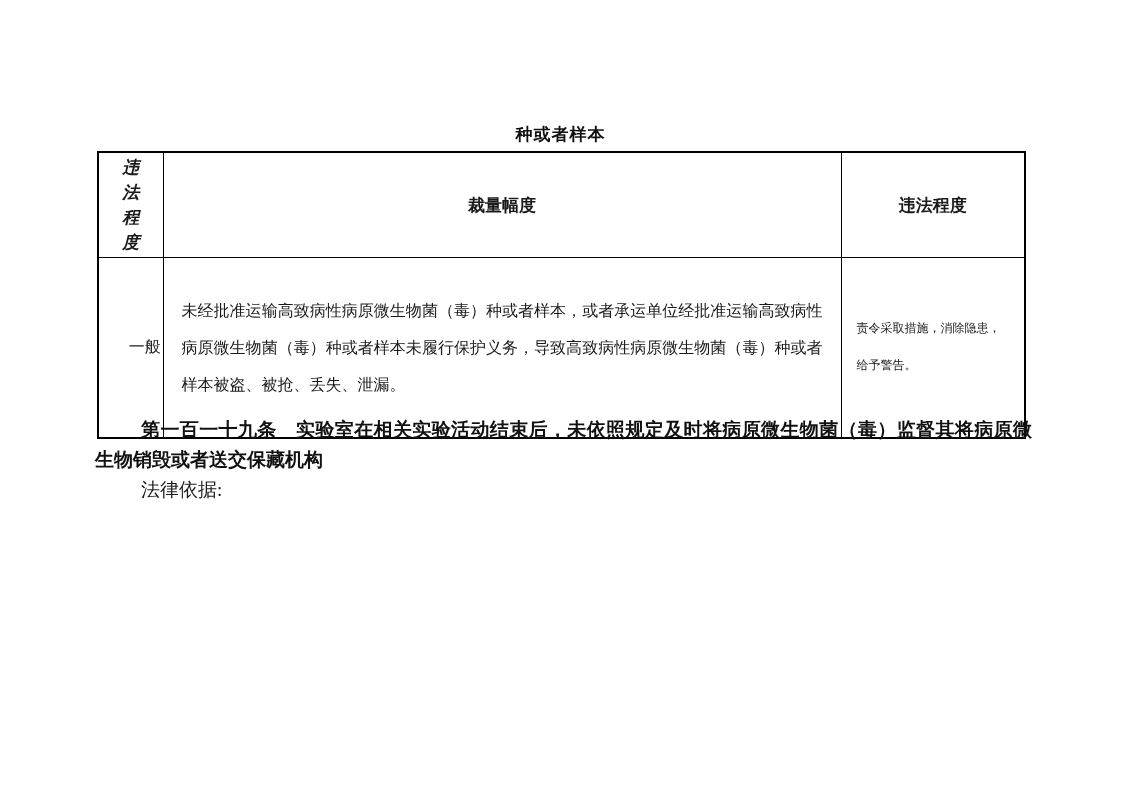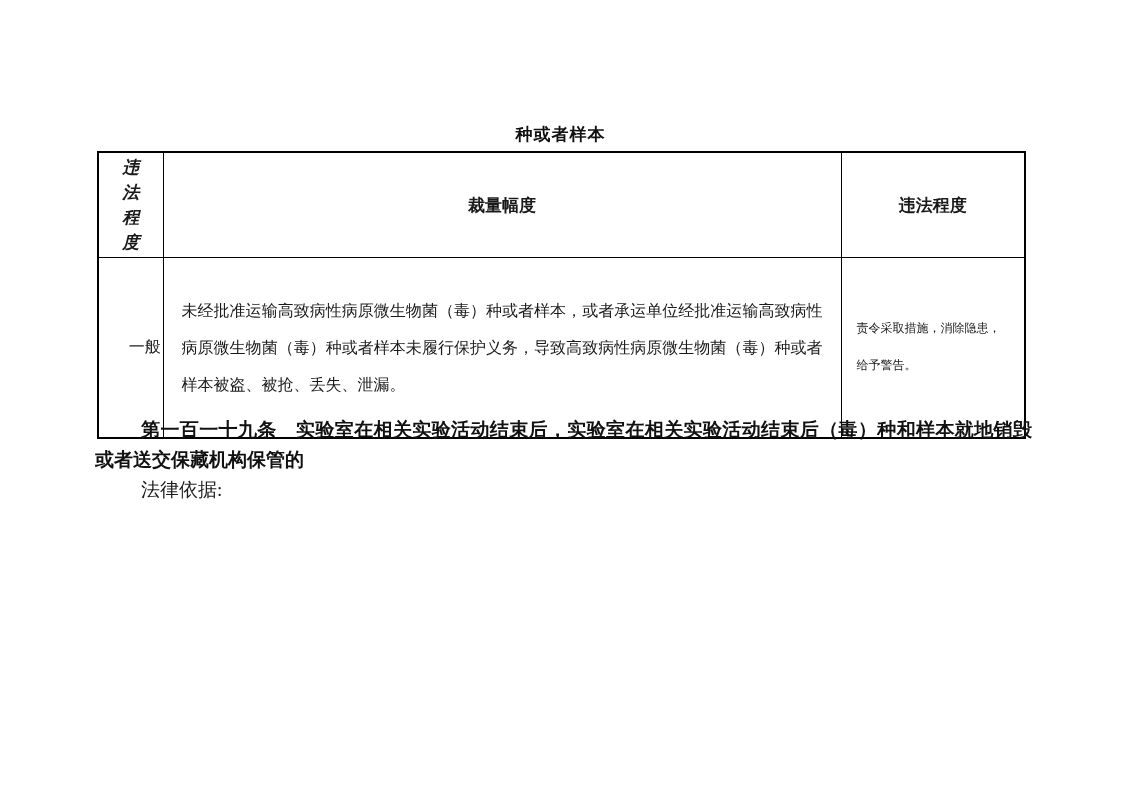--- a/index.html
+++ b/index.html
@@ -123,18 +123,18 @@
     <tbody>
       <tr class="body-row">
         <td class="cell-degree">一般</td>
         <td class="cell-circ">未经批准运输高致病性病原微生物菌（毒）种或者样本，或者承运单位经批准运输高致病性病原微生物菌（毒）种或者样本未履行保护义务，导致高致病性病原微生物菌（毒）种或者样本被盗、被抢、丢失、泄漏。</td>
         <td class="cell-range">责令采取措施，消除隐患，给予警告。</td>
       </tr>
     </tbody>
   </table>
 
   <div class="article">
-    <p class="article-heading">第一百一十九条　实验室在相关实验活动结束后，实验室在相关实验活动结束后（毒）种和样本就地销毁或者送交保藏机构保管的</p>
+    <p class="article-heading">第一百一十九条　实验室在相关实验活动结束后，未依照规定及时将病原微生物菌（毒）监督其将病原微生物销毁或者送交保藏机构</p>
     <p class="legal-basis-label">法律依据:</p>
   </div>
 
 
 </div>
 
 </body></html>

